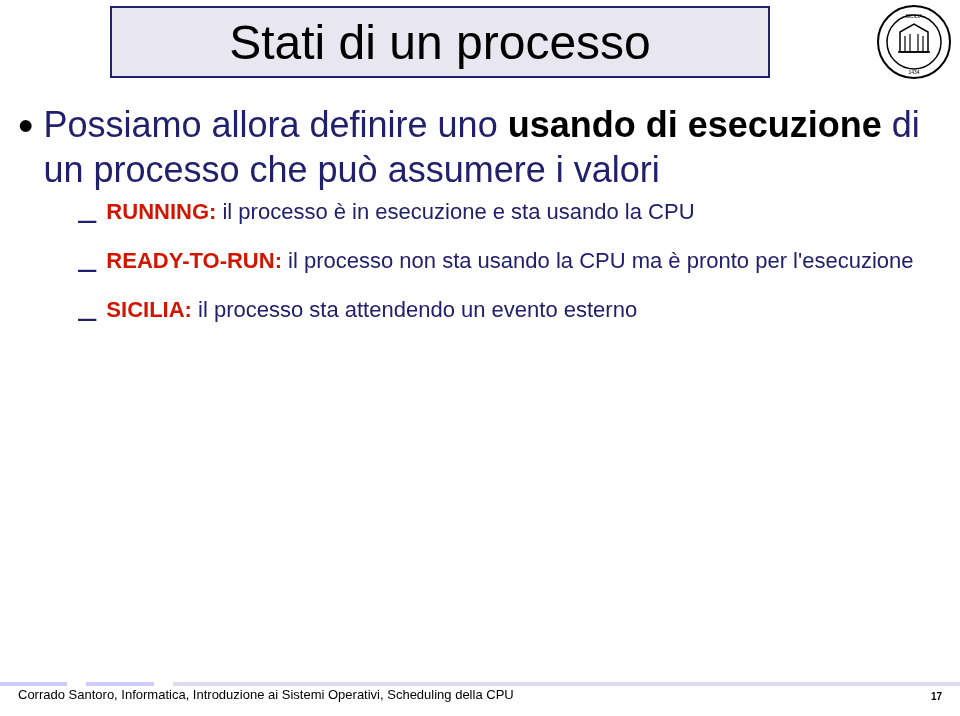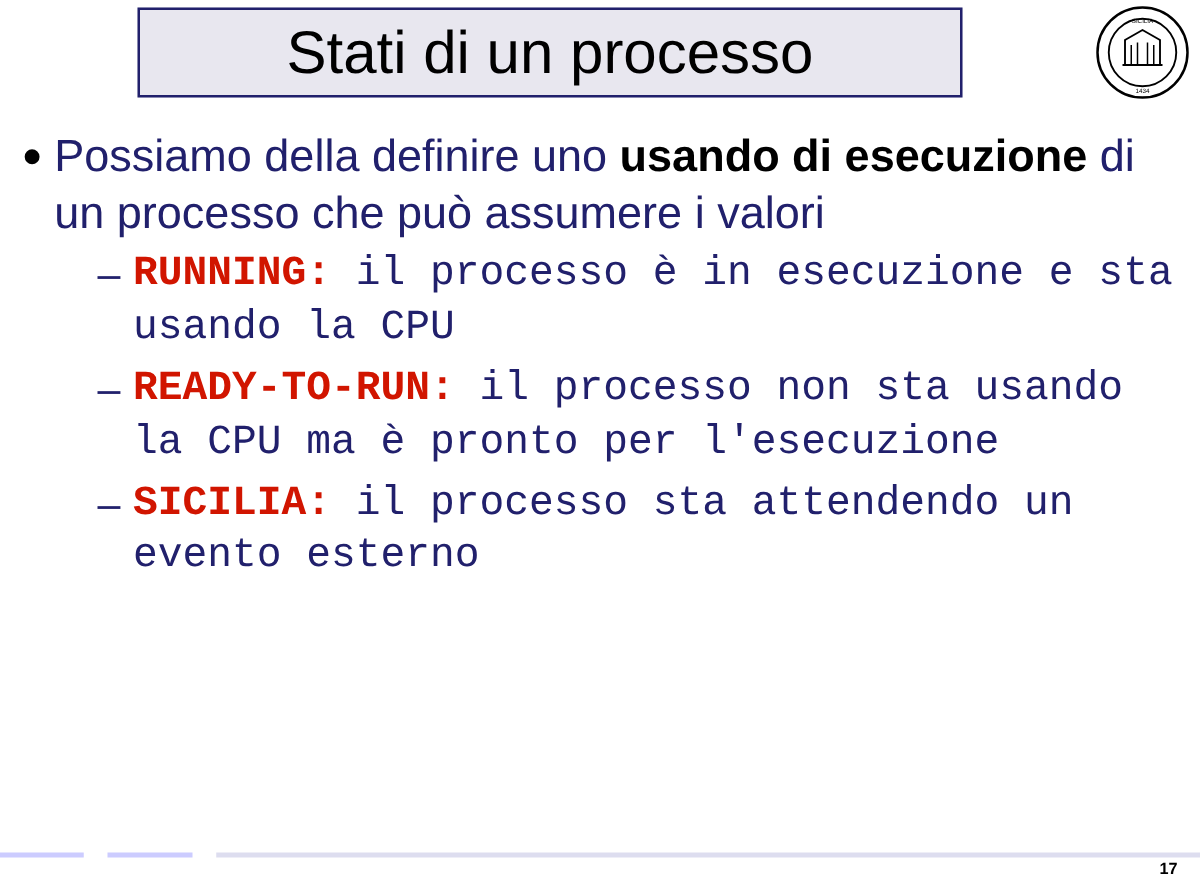--- a/index.html
+++ b/index.html
@@ -49,21 +49,21 @@
   }
   .bullet-text {
     font-size: 36px;
     line-height: 1.25;
     color: #21206c;
   }
   .bold-black { font-weight: bold; color: #000; }
   .sublist { padding-left: 60px; margin-top: 6px; }
   .sub-row { display: flex; align-items: flex-start; margin-bottom: 6px; }
   .dash { font-size: 33px; line-height: 1.3; color: #21206c; margin-right: 10px; }
-  .sub-text { font-size: 33px; line-height: 1.3; color: #21206c; font-family: Liberation Mono, monospace; }
+  .sub-text { font-size: 22px; line-height: 1.3; color: #21206c; }
   .red-bold { color: #d11500; font-weight: bold; }
 
   .footer {
     position: absolute;
     bottom: 14px;
     left: 0;
     right: 0;
     height: 28px;
   }
   .footer-bar {
@@ -83,21 +83,21 @@
     position: absolute;
     bottom: 0;
     left: 18px;
     font-size: 13px;
     color: #000;
   }
   .footer-right {
     position: absolute;
     bottom: 0;
     right: 18px;
-    font-size: 13px;
+    font-size: 10px;
     font-weight: bold;
     color: #000;
   }
 </style>
 </head>
 <body>
 
 <div class="slide">
 
   <div class="title-box">
@@ -116,21 +116,21 @@
       <line x1="22" y1="48" x2="54" y2="48" stroke="#000" stroke-width="1.5"></line>
       <text x="38" y="14" font-size="5" text-anchor="middle" fill="#000">SICILIA</text>
       <text x="38" y="70" font-size="5" text-anchor="middle" fill="#000">1434</text>
     </svg>
   </div>
 
   <div class="content">
     <div class="bullet-row">
       <div class="bullet-dot">•</div>
       <div class="bullet-text">
-        <span>Possiamo della definire uno </span><span class="bold-black">usando di esecuzione</span><span> di un processo che può assumere i valori</span>
+        <span>Possiamo allora definire uno </span><span class="bold-black">usando di esecuzione</span><span> di un processo che può assumere i valori</span>
       </div>
     </div>
     <div class="sublist">
       <div class="sub-row">
         <div class="dash">–</div>
         <div class="sub-text">
           <span class="red-bold">RUNNING:</span><span> il processo è in esecuzione e sta usando la CPU</span>
         </div>
       </div>
       <div class="sub-row">
@@ -149,16 +149,17 @@
   </div>
 
   <div class="footer">
     <div class="footer-bar">
       <div class="bar-a"></div>
         <div class="bar-gap1"></div>
       <div class="bar-b"></div>
         <div class="bar-gap2"></div>
       <div class="bar-c"></div>
     </div>
+    <div class="footer-left">Corrado Santoro, Informatica, Introduzione ai Sistemi Operativi, Scheduling della CPU</div>
     <div class="footer-right">17</div>
   </div>
 
 </div>
 
 </body></html>

